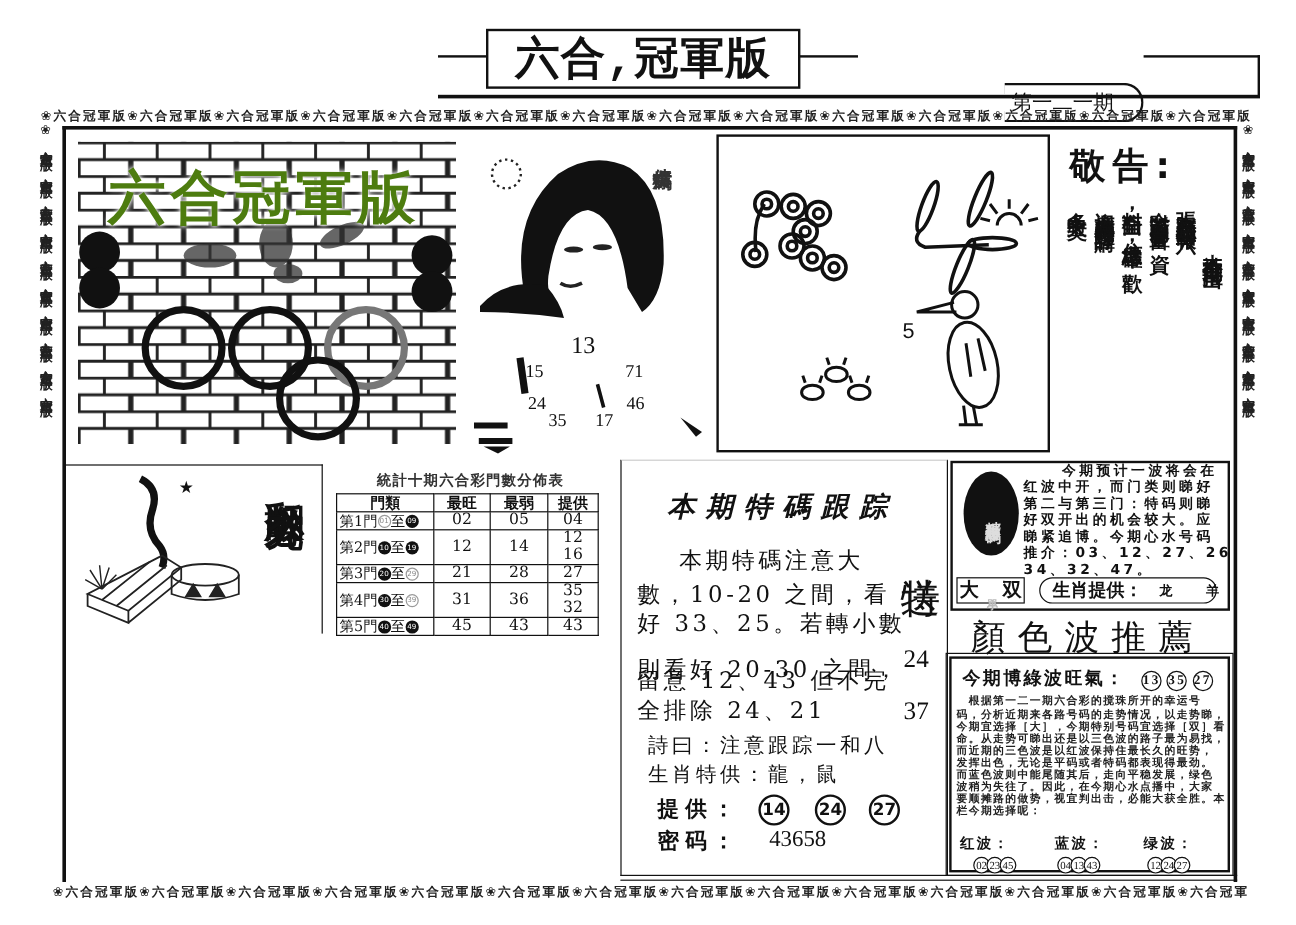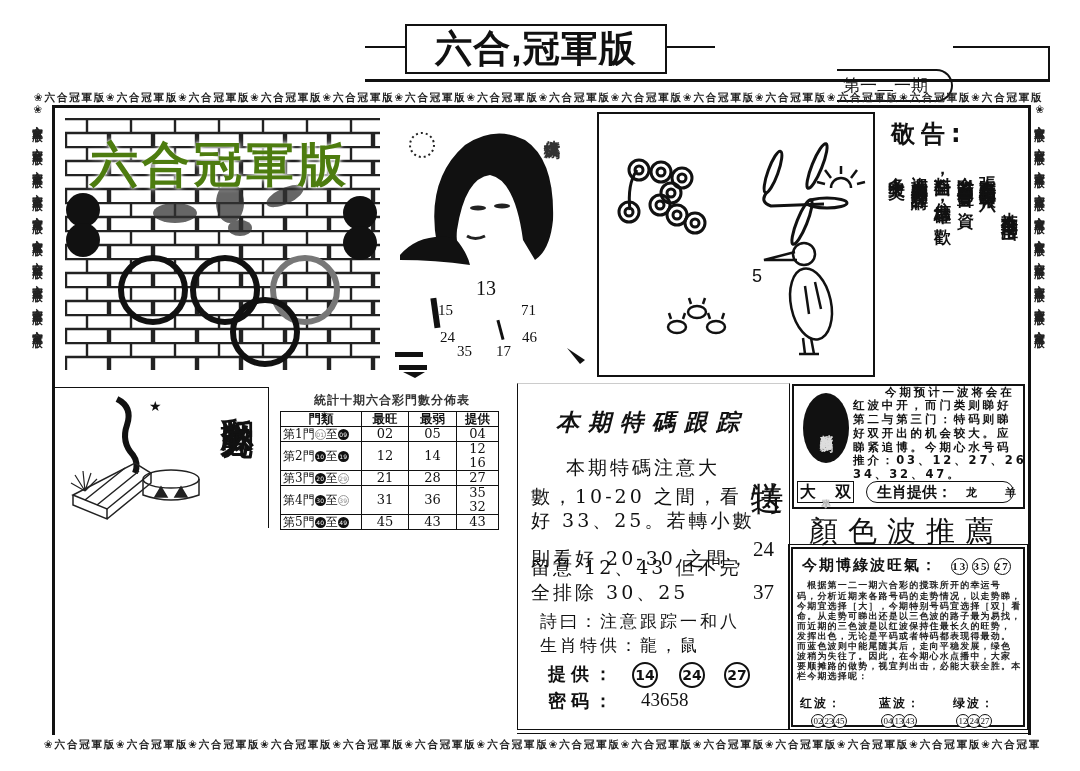--- a/index.html
+++ b/index.html
@@ -2,41 +2,41 @@
 <html><head>
 <meta charset="utf-8">
 <style>
   html,body{margin:0;padding:0;}
   body{width:1080px;height:771px;position:relative;background:#fff;overflow:hidden;color:#111;font-family:"DejaVu Serif",serif;}
   .abs{position:absolute;}
   
   .hline{position:absolute;height:2px;background:#111;}
   .vline{position:absolute;width:2px;background:#111;}
   .masthead-box{position:absolute;left:405px;top:24px;width:258px;height:46px;border:2px solid #111;display:flex;align-items:center;justify-content:center;}
-  .masthead-text{font-family:Liberation Sans, sans-serif;font-weight:bold;font-size:37px;letter-spacing:1px;}
+  .masthead-text{font-family:Liberation Mono, monospace;font-weight:bold;font-size:37px;letter-spacing:1px;}
   .issue-tab{position:absolute;left:837px;top:37px;width:116px;height:33px;border:2px solid #111;border-left:none;border-radius:0 18px 18px 0;display:flex;align-items:center;padding-left:6px;box-sizing:border-box;margin-top:32px;}
   .issue-text{font-size:17px;letter-spacing:0px;}
   
   .pat-row{position:absolute;font-family:"DejaVu Sans",sans-serif;font-size:10.5px;font-weight:bold;white-space:nowrap;overflow:hidden;letter-spacing:1.8px;color:#222;line-height:12px;}
   .pat-col{position:absolute;font-family:"DejaVu Sans",sans-serif;font-size:10.5px;font-weight:bold;white-space:nowrap;overflow:hidden;writing-mode:vertical-rl;letter-spacing:1.8px;color:#222;line-height:14px;}
   
   .frame-l{position:absolute;left:52px;top:105px;width:3px;height:630px;background:#111;}
   .frame-t{position:absolute;left:52px;top:105px;width:979px;height:3px;background:#111;}
   .frame-r{position:absolute;left:1028px;top:105px;width:3px;height:630px;background:#111;}
   .frame-b{position:absolute;left:517px;top:729px;width:514px;height:5px;border-top:1.5px solid #111;border-bottom:1.5px solid #111;box-sizing:border-box;}
   
   .banner-title{position:absolute;left:70px;top:133px;width:300px;text-align:center;font-family:"DejaVu Sans",sans-serif;font-weight:700;font-size:48px;letter-spacing:4px;color:#4d7c0f;text-shadow:0 0 3px #fff,0 0 6px #fff;}
   
   .girl-caption{position:absolute;left:541px;top:127px;writing-mode:vertical-rl;font-family:"DejaVu Sans",sans-serif;font-weight:bold;font-size:16px;letter-spacing:1px;color:#333;}
   .gnum{position:absolute;font-family:"Liberation Serif",serif;font-size:15px;}
   .gnum.big{font-size:20px;}
   
   .puzzle-box{position:absolute;left:597px;top:112px;width:274px;height:261px;border:2px solid #111;}
   
-  .notice-title{position:absolute;left:891px;top:118px;font-family:"DejaVu Sans",sans-serif;font-weight:900;font-size:24px;letter-spacing:6px;}
+  .notice-title{position:absolute;left:891px;top:118px;font-family:"DejaVu Sans",sans-serif;font-weight:900;font-size:30px;letter-spacing:6px;}
   .notice-col{position:absolute;writing-mode:vertical-rl;font-family:"DejaVu Sans",sans-serif;font-weight:bold;font-size:17px;letter-spacing:2px;line-height:20px;}
   
   .left-panel{position:absolute;left:55px;top:387px;width:213px;height:140px;border-top:1.5px solid #111;border-right:1.5px solid #111;}
   .copyright{position:absolute;left:219px;top:391px;writing-mode:vertical-rl;font-family:"DejaVu Sans",sans-serif;font-weight:900;font-size:33px;letter-spacing:2px;line-height:36px;}
   
   .tbl-title{position:absolute;left:282px;top:392px;width:220px;text-align:center;font-family:"DejaVu Sans",sans-serif;font-weight:bold;font-size:12px;letter-spacing:1px;color:#333;}
   table.doors{position:absolute;left:280px;top:411px;width:219px;border-collapse:collapse;font-size:13px;}
   table.doors th, table.doors td{border:1.4px solid #111;height:14px;padding:0;text-align:center;line-height:14px;}
   table.doors th{font-family:"DejaVu Sans",sans-serif;font-weight:bold;font-size:12.5px;}
   table.doors td.door{text-align:left;padding-left:2px;font-size:12px;white-space:nowrap;}
@@ -267,21 +267,21 @@
 </tbody>
   </table>
 
 <div class="spec-panel"></div>
 <div class="spec-title">本期特碼跟踪</div>
 <div class="spec-line" style="left:566px;top:456px;">本期特碼注意大</div>
 <div class="spec-line" style="top:485px;">數，10-20 之間，看</div>
 <div class="spec-line" style="top:509px;">好 33、25。若轉小數</div>
 <div class="spec-line" style="top:535px;margin-top:12px;">則看好 20-30 之間，</div>
 <div class="spec-line" style="top:556px;">留意 12、43 但不完</div>
-<div class="spec-line" style="top:581px;">全排除 30、25</div>
+<div class="spec-line" style="top:581px;">全排除 24、21</div>
 <div class="spec-side">特送</div>
 <div class="spec-num" style="top:537px;">24</div>
 <div class="spec-num" style="top:580px;">37</div>
 <div class="spec-small" style="top:610px;">詩曰：注意跟踪一和八</div>
 <div class="spec-small" style="top:634px;">生肖特供：龍，鼠</div>
 <div class="spec-bold" style="top:662px;">提供：</div>
 <div class="pcirc" style="left:632px;">14</div>
 <div class="pcirc" style="left:679px;">24</div>
 <div class="pcirc" style="left:724px;">27</div>
 <div class="spec-bold" style="top:689px;">密码：</div>

